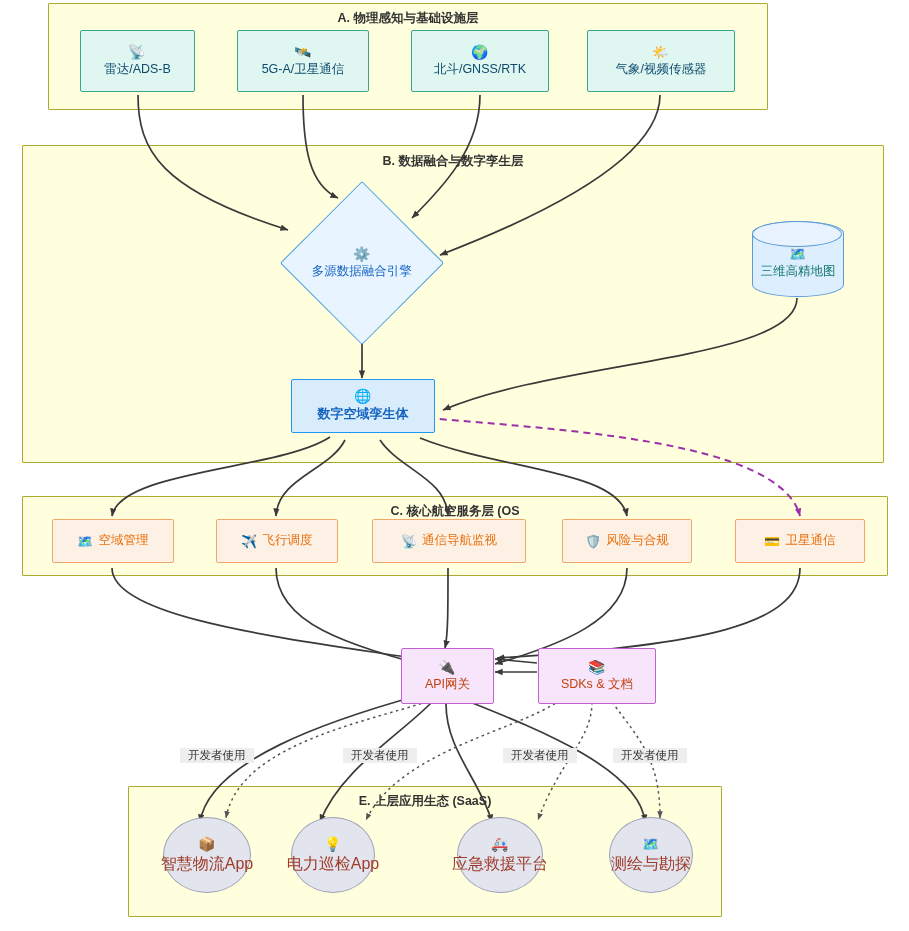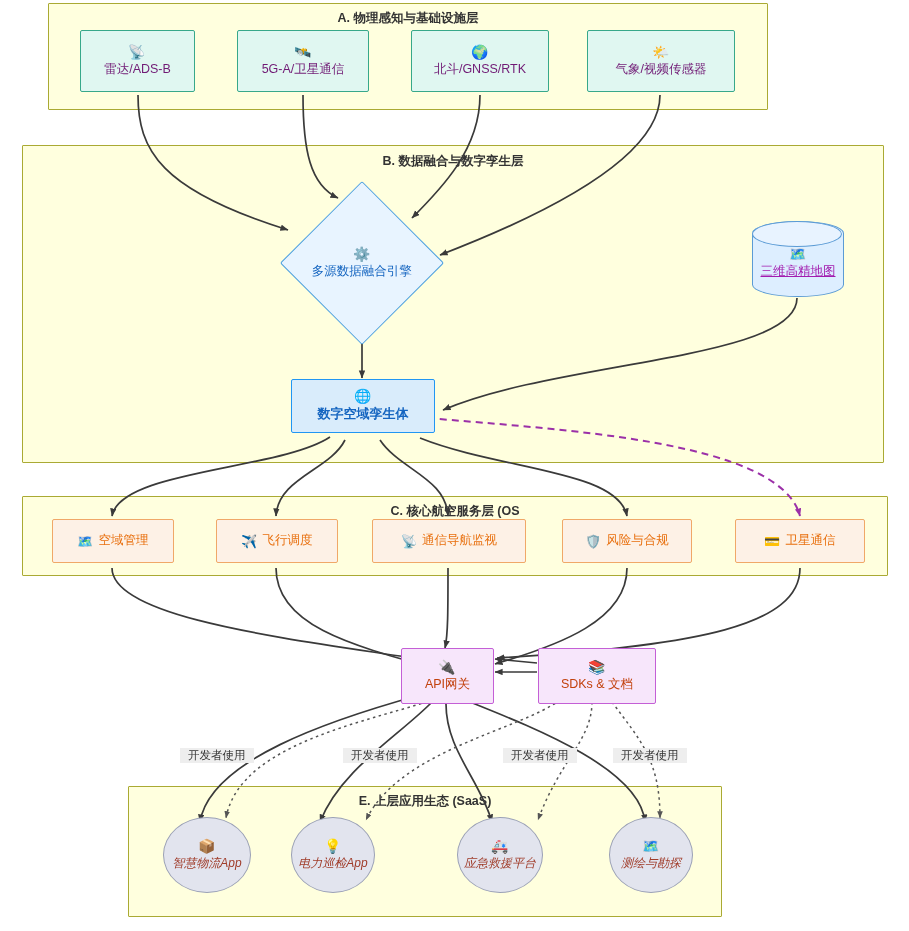--- a/index.html
+++ b/index.html
@@ -42,21 +42,21 @@
   }
   .node .ic{font-size:14px;line-height:1;margin-bottom:3px;display:block;}
   .node .lbl{font-size:12.5px;white-space:nowrap;}
 
   
   .n-sensor{
     background:#e0f7f1;
     border:1px solid #37a88a;
     border-radius:2px;
   }
-  .n-sensor .lbl{color:#701a75;}
+  .n-sensor .lbl{color:#0c4a6e;}
 
   
   .n-diamond{
     background:#e8f4ff;
     border:1px solid #4a9fe0;
     transform:rotate(45deg);
     border-radius:2px;
   }
   .n-diamond .inner{transform:rotate(-45deg);display:flex;flex-direction:column;align-items:center;justify-content:center;}
   .n-diamond .lbl{color:#1565c0;}
@@ -68,21 +68,21 @@
     border-radius:2px;
   }
   .n-twin .lbl{color:#1565c0;font-weight:bold;font-size:13px;}
 
   
   .n-cyl{
     background:#ddeeff;
     border:1px solid #5b9bd5;
     border-radius:50% / 16%;
   }
-  .n-cyl .lbl{color:#a21caf;text-decoration:underline;}
+  .n-cyl .lbl{color:#0f766e;}
   .cyl-top{
     position:absolute;left:-1px;top:-1px;width:100%;height:26px;
     border:1px solid #5b9bd5;border-radius:50%;
     background:#e8f3ff;box-sizing:border-box;
   }
 
   
   .n-service{
     background:#fdf1e6;
     border:1px solid #f0a868;
@@ -100,21 +100,21 @@
     border-radius:2px;
   }
   .n-api .lbl{color:#c2410c;}
 
   
   .n-app{
     background:#e2e4ee;
     border:1px solid #9aa0b5;
     border-radius:50%;
   }
-  .n-app .lbl{color:#a03c2a;font-size:12px;font-style:italic;}
+  .n-app .lbl{color:#a03c2a;font-size:16px;}
 
   
   .edge-label{
     position:absolute;
     font-size:11.5px;
     color:#333333;
     background:#eeeeee;
     padding:1px 8px;
     white-space:nowrap;
     line-height:1.15;

